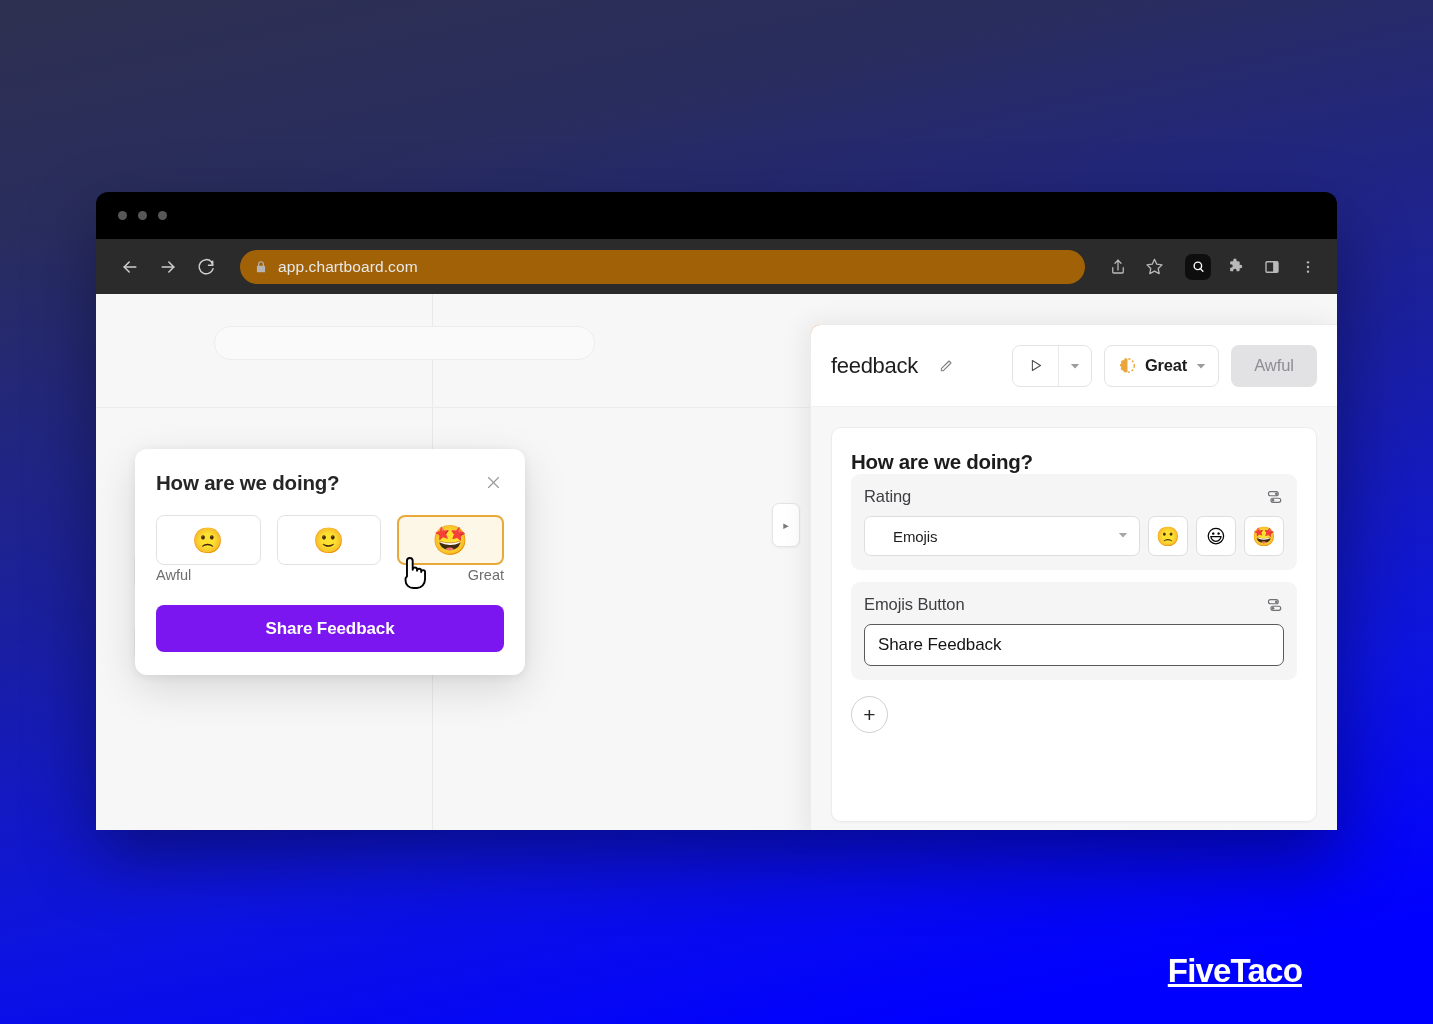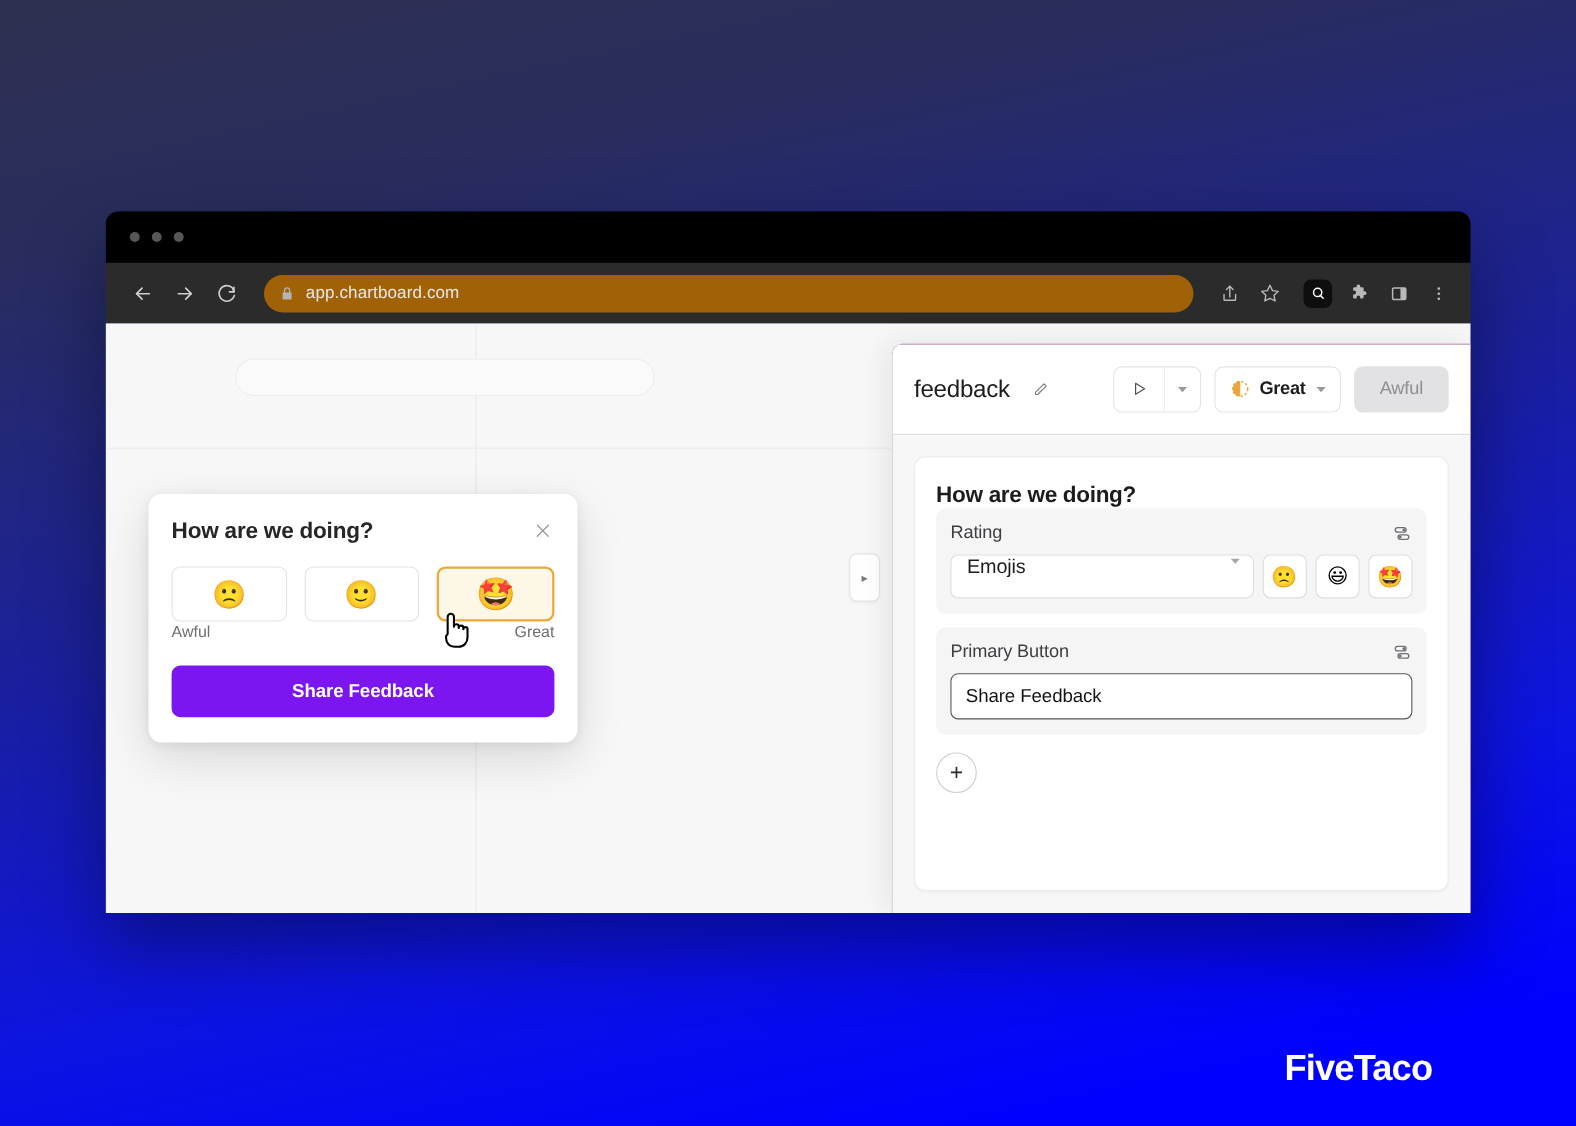--- a/index.html
+++ b/index.html
@@ -179,23 +179,23 @@
   .cursor-hand {
     position: absolute;
     left: 307px; top: 260px;
     width: 30px; height: 40px;
     pointer-events: none;
   }
 
   
   .editor-panel {
     position: absolute;
-    left: 714px; top: 120px;
+    left: 714px; top: 132px;
     width: 527px; height: 518px;
-    background: #701a75;
+    background: #f97316;
     border-radius: 10px 0 0 0;
     border-left: 1px solid #ececec;
     border-top: 1px solid #ececec;
     box-shadow: -6px -2px 26px rgba(0,0,0,.07);
     overflow: hidden;
   }
   .ep-header {
     height: 82px;
     display: flex; align-items: center;
     padding: 0 20px;
@@ -280,23 +280,23 @@
   }
   .field-label { font-size: 16.5px; color: #3e3e42; letter-spacing: -.1px; }
   .sliders-icon { color: #6f6f74; display: flex; }
   .field-row { display: flex; gap: 8px; align-items: center; }
   .select-box {
     flex: 1;
     height: 40px;
     background: #ffffff;
     border: 1px solid #dedee1;
     border-radius: 7px;
-    display: flex; justify-content: space-between;
-    padding: 0 11px 0 14px;
-    font-size: 18px; color: #1c1c1c;
+    display: flex; align-items: center; justify-content: space-between;
+    padding: 0 11px 0 28px;
+    font-size: 15px; color: #1c1c1c;
     letter-spacing: -.1px;
   }
   .select-caret { color: #a5a5aa; font-size: 9px; }
   .emoji-swatch {
     width: 40px; height: 40px;
     background: #ffffff;
     border: 1px solid #dedee1;
     border-radius: 7px;
     display: flex; align-items: center; justify-content: center;
     font-size: 19px;
@@ -324,20 +324,21 @@
   }
 
   
   .brand {
     position: absolute;
     right: 131px; bottom: 34px;
     color: #ffffff;
     font-size: 33px;
     font-weight: bold;
     letter-spacing: -.8px;
+    text-decoration: underline;
   }
 </style>
 </head>
 <body>
 
 <div class="browser-window">
 
   <div class="titlebar">
     <span class="dot"></span>
     <span class="dot"></span>
@@ -538,21 +539,21 @@
               <span>😃</span>
             </div>
             <div class="emoji-swatch">
               <span>🤩</span>
             </div>
           </div>
         </div>
 
         <div class="field-block">
           <div class="field-head">
-            <span class="field-label">Primary Button</span>
+            <span class="field-label">Emojis Button</span>
             <span class="sliders-icon">
               <svg width="18" height="18" viewBox="0 0 22 22" fill="none" stroke="currentColor" stroke-width="1.4">
                 <rect x="3" y="4.5" width="12" height="5" rx="2.5"></rect>
                   <circle cx="12.5" cy="7" r="1.6" fill="currentColor" stroke="none"></circle>
                 <rect x="6" y="12.5" width="12" height="5" rx="2.5"></rect>
                   <circle cx="8.5" cy="15" r="1.6" fill="currentColor" stroke="none"></circle>
               </svg>
             </span>
           </div>
           <div class="text-input">

